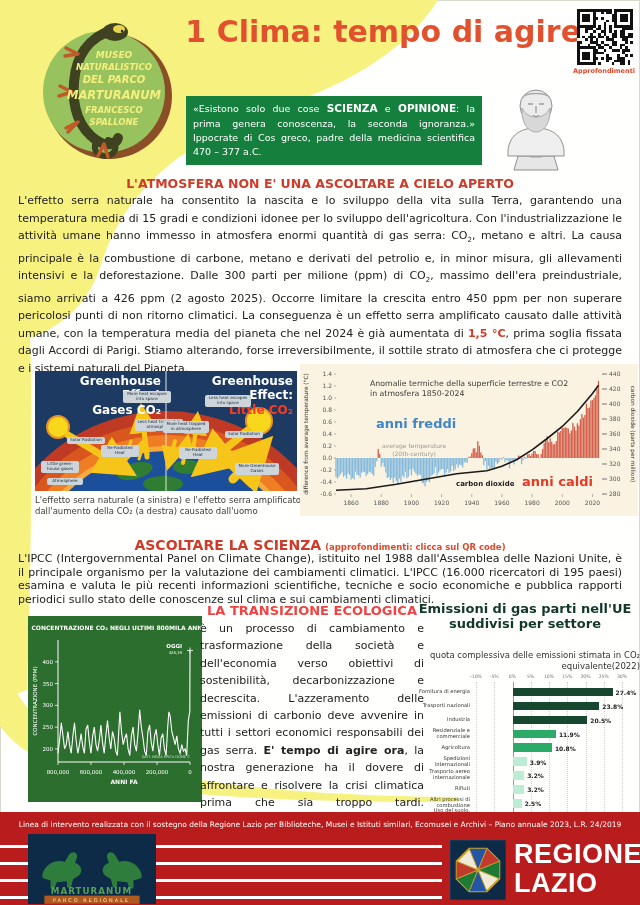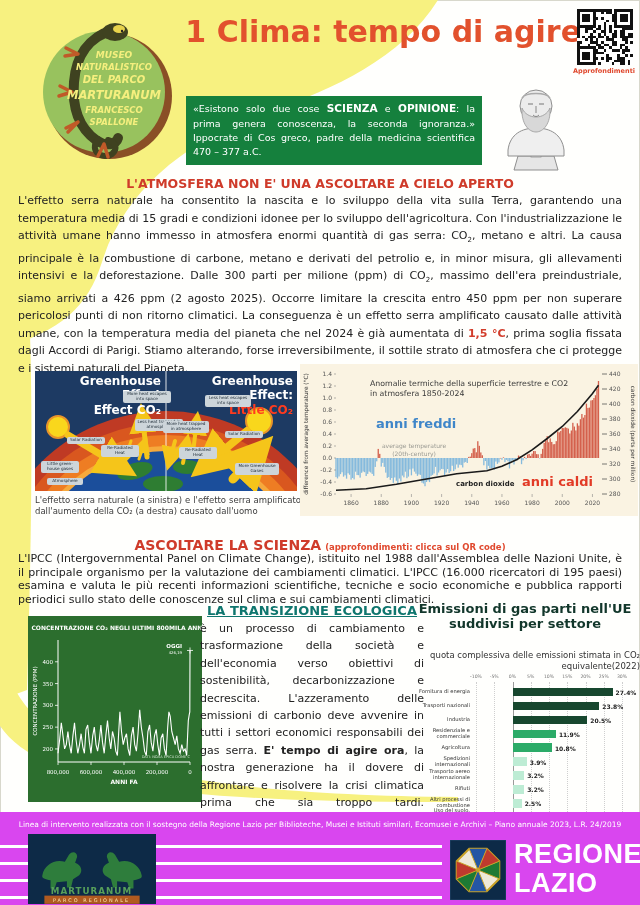--- a/index.html
+++ b/index.html
@@ -29,35 +29,35 @@
   
   #temp-chart{left:300px;top:364px;width:338px;height:152px;}
   
   #h-ascoltare{top:535px;}
   #h-ascoltare .big{font-size:14px;}
   #h-ascoltare .note{font-size:8.5px;color:#e0492e;margin-left:4px;}
   #para2{left:18px;top:552px;width:604px;font-size:11px;line-height:13.5px;text-align:justify;color:#222;}
   
   #green-chart{left:28px;top:616px;width:174px;height:186px;}
   #transizione{left:200px;top:603px;width:224px;}
-  #transizione h3{margin:0 0 2px 0;text-align:center;font-size:13px;font-weight:bold;color:#0f766e;text-decoration:underline;}
+  #transizione h3{margin:0 0 2px 0;text-align:center;font-size:13px;font-weight:bold;color:#ef4444;}
   #transizione p{margin:0;font-size:11px;line-height:17.4px;text-align:justify;color:#222;}
   #transizione .note{color:#e0492e;font-weight:bold;font-size:8.5px;}
   #eu-chart{left:410px;top:602px;width:230px;}
   #eu-title{text-align:center;font-size:13px;font-weight:bold;color:#12372b;line-height:1.15;}
   #eu-subtitle{text-align:right;font-size:8.5px;color:#333;line-height:1.25;margin-top:18px;}
   #eu-plot{position:relative;height:156px;margin-top:3px;}
   .eu-tick{position:absolute;top:0;width:20px;text-align:center;font-size:4.6px;color:#777;}
   .eu-grid{position:absolute;top:8px;height:144px;width:0;border-left:1px dotted #cfcfcf;}
   .eu-zero{border-left:1px solid #9a9a9a;}
   .eu-lab{position:absolute;width:60px;text-align:right;font-size:5.2px;line-height:1.15;color:#333;transform:translateY(-50%);}
   .eu-bar{position:absolute;height:8.5px;}
   .eu-val{position:absolute;font-size:6px;font-weight:bold;color:#222;transform:translateY(-50%);}
   
-  #footer{left:0;top:812px;width:640px;height:93px;background:#d946ef;}
+  #footer{left:0;top:812px;width:640px;height:93px;background:#b91c1c;}
   #footer-line-text{position:absolute;top:8px;left:0;width:640px;text-align:center;color:#fff;font-size:7.5px;}
   .f-line{position:absolute;left:0;width:442px;height:2.5px;background:#fff;}
   #park-logo{position:absolute;left:28px;top:22px;width:128px;height:70px;background:#0d2a47;}
   #rl-logo{position:absolute;left:450px;top:28px;}
   #rl-text{position:absolute;left:514px;top:28px;color:#fff;font-family:"Liberation Sans",sans-serif;
            font-weight:bold;font-size:27px;line-height:29px;letter-spacing:0.5px;}
 </style>
 </head>
 <body>
 
@@ -371,21 +371,21 @@
         <line x1="112" y1="86" x2="107" y2="42" stroke-width="5" marker-end="url(#ah)"></line>
         <line x1="96" y1="70" x2="90" y2="88" stroke-width="3" marker-end="url(#ah)"></line>
         <line x1="104" y1="88" x2="110" y2="70" stroke-width="3" marker-end="url(#ah)"></line>
         <line x1="212" y1="60" x2="168" y2="96" stroke-width="8" marker-end="url(#ah)"></line>
         <line x1="158" y1="82" x2="162" y2="48" stroke-width="4" marker-end="url(#ah)"></line>
         <line x1="140" y1="70" x2="134" y2="92" stroke-width="4" marker-end="url(#ah)"></line>
         <line x1="148" y1="92" x2="152" y2="70" stroke-width="4" marker-end="url(#ah)"></line>
         <line x1="198" y1="108" x2="226" y2="78" stroke-width="9" marker-end="url(#ah)"></line>
       </g>
     </svg>
-    <div class="gh-title" style="left:6px;top:3px;width:120px"><span>Greenhouse Effect</span><br><span>Effect CO₂</span></div>
+    <div class="gh-title" style="left:6px;top:3px;width:120px"><span>Greenhouse Effect</span><br><span>Gases CO₂</span></div>
     <div class="gh-title" style="left:136px;top:3px;width:122px"><span>Greenhouse Effect:</span><br><span class="gh-red">Little CO₂</span></div>
     <span class="gh-lab" style="left:88px;top:20px;width:44px">More heat escapes into space</span>
     <span class="gh-lab" style="left:100px;top:48px;width:44px">Less heat trapped in atmosphere</span>
     <span class="gh-lab" style="left:66px;top:74px;width:34px">Re-Radiated Heat</span>
     <span class="gh-lab" style="left:32px;top:66px;width:34px">Solar Radiation</span>
     <span class="gh-lab" style="left:6px;top:90px;width:34px">Little green-house gases</span>
     <span class="gh-lab" style="left:12px;top:107px;width:32px">Atmosphere</span>
     <span class="gh-lab" style="left:170px;top:24px;width:42px">Less heat escapes into space</span>
     <span class="gh-lab" style="left:128px;top:50px;width:42px">More heat trapped in atmosphere</span>
     <span class="gh-lab" style="left:144px;top:76px;width:34px">Re-Radiated Heat</span>

